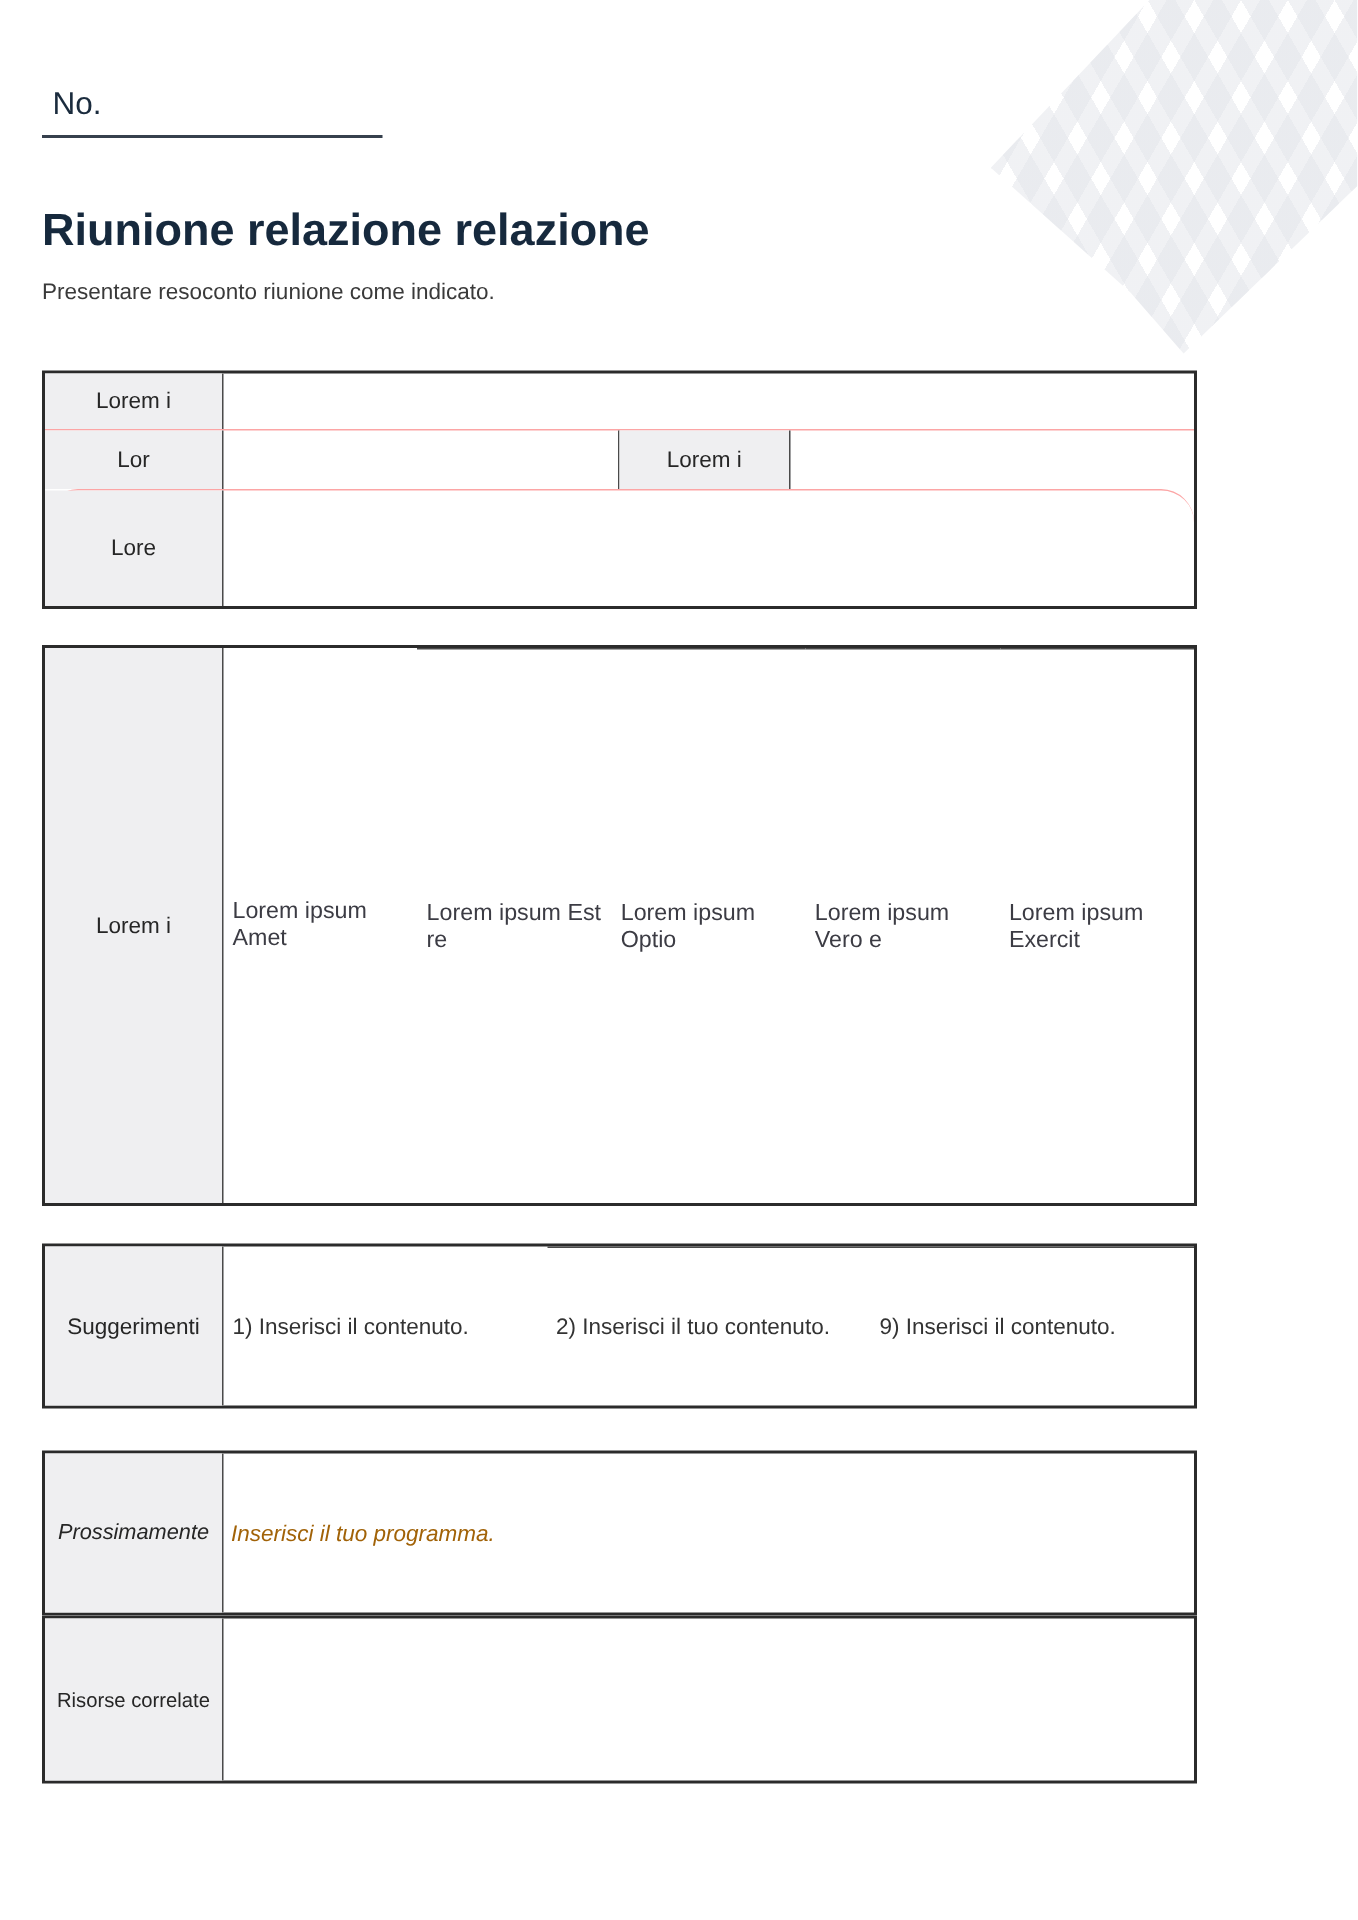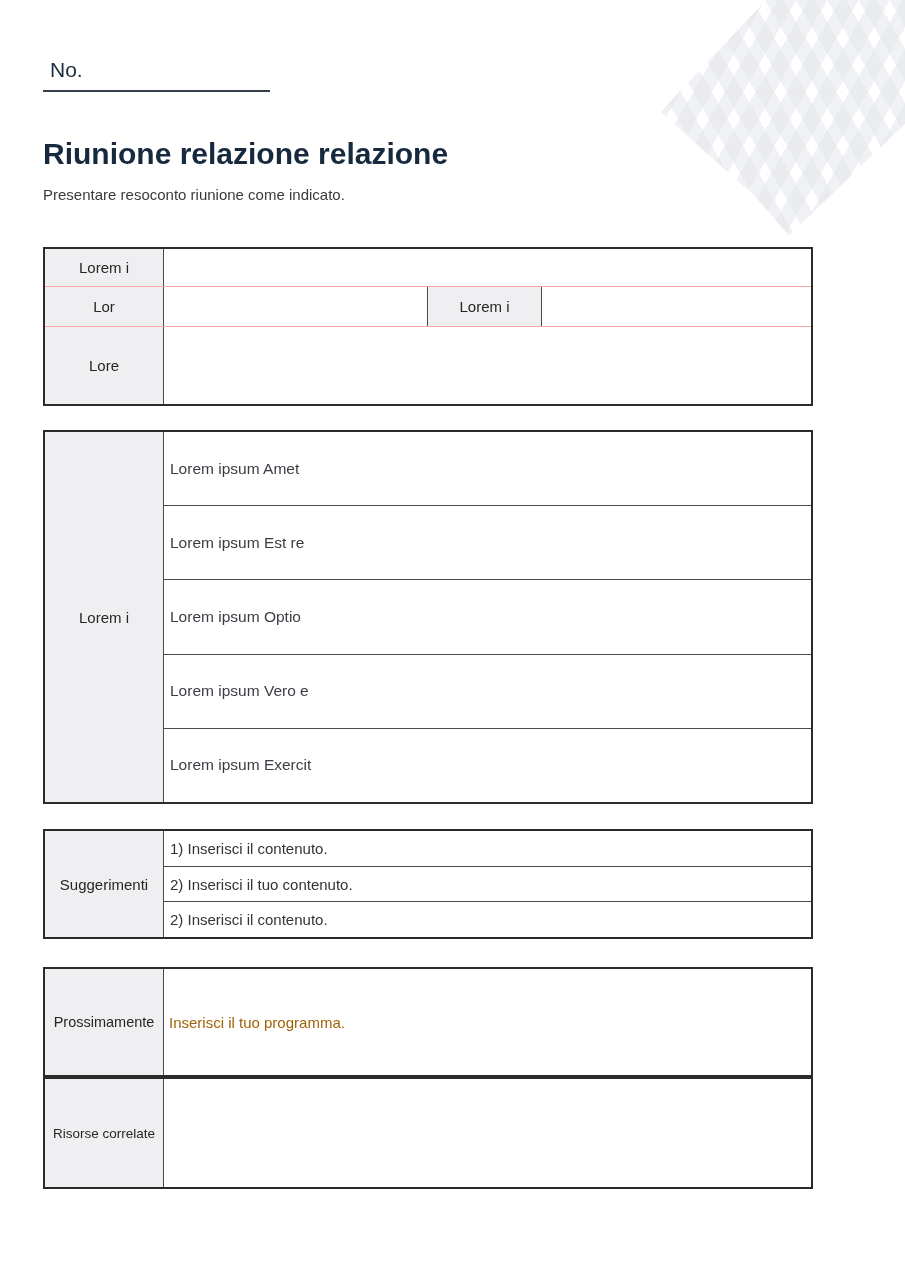--- a/index.html
+++ b/index.html
@@ -16,21 +16,21 @@
   .decor {
     position:absolute;
     top:0; right:0;
     width:252px; height:238px;
     clip-path:polygon(3% 47%, 45% 0%, 100% 0%, 100% 52%, 54% 99%, 40% 82%);
     background-image:
       repeating-linear-gradient(60deg,  rgba(228,230,235,0.55) 0 16px, rgba(255,255,255,0) 16px 27px),
       repeating-linear-gradient(120deg, rgba(228,230,235,0.55) 0 16px, rgba(255,255,255,0) 16px 27px);
   }
 
-  .content { position:relative; padding-left:43px; width:696px; }
+  .content { position:relative; padding-left:28px; width:696px; }
 
   .no-field {
     margin-top:58px;
     width:227px;
     border-bottom:2px solid #36404d;
     padding:0 0 8px 7px;
     font-size:21px;
     color:#1a2b3d;
   }
 
@@ -66,43 +66,43 @@
     font-size:15px;
     color:#262626;
     text-align:center;
   }
   .ccell { flex:1; display:flex; align-items:center; padding-left:5px; }
 
   
   .tbl-info { margin-top:44px; }
   .tbl-info .r1 { height:37px; }
   .tbl-info .r2 { height:40px; }
-  .tbl-info .r3 { height:78px; }
+  .tbl-info .r3 { height:78px;border-radius:22px; }
   .spacer-cell { flex:0 0 264px; border-right:1px solid #4a4a4a; }
   .mid-hcell {
     flex:0 0 114px;
     background:#efeff1;
     border-right:1px solid #4a4a4a;
     display:flex; align-items:center; justify-content:center;
     font-size:15px; color:#262626;
   }
 
   
   .tbl-flex { display:flex; }
-  .ccol { flex:1; display:flex; flex-direction:column; }
+  .ccol { flex:1; display:flex; }
   .ccol .crow { display:flex; align-items:center; padding-left:6px; flex:1; }
   .ccol .crow + .crow { border-top:1px solid #4a4a4a; }
 
   .tbl-topics { margin-top:24px; height:374px; }
   .tbl-topics .crow { font-size:15.5px; color:#3c3c44; }
 
   .tbl-suggestions { margin-top:25px; height:110px; }
   .tbl-suggestions .crow { font-size:15px; color:#333333;text-align:right; }
 
-  .tbl-upcoming { margin-top:28px; }
+  .tbl-upcoming { margin-top:28px;font-style:italic; }
   .tbl-upcoming .trow { height:106px; }
   .tbl-upcoming .ccell { font-size:15px; color:#a16207; }
   .tbl-upcoming .hcell { font-size:14.5px; }
 
   .tbl-resources { }
   .tbl-resources .trow { height:108px; }
   .tbl-resources .hcell { font-size:13.5px; }
 </style>
 </head>
 <body>
@@ -143,21 +143,21 @@
       <div class="crow">Lorem ipsum Vero e</div>
       <div class="crow">Lorem ipsum Exercit</div>
     </div>
   </div>
 
   <div class="tbl tbl-flex tbl-suggestions">
     <div class="hcell">Suggerimenti</div>
     <div class="ccol">
       <div class="crow">1) Inserisci il contenuto.</div>
       <div class="crow">2) Inserisci il tuo contenuto.</div>
-      <div class="crow">2) Inserisci il contenuto.</div>
+      <div class="crow">9) Inserisci il contenuto.</div>
     </div>
   </div>
 
   <div class="tbl tbl-upcoming">
     <div class="trow">
       <div class="hcell">Prossimamente</div>
       <div class="ccell">Inserisci il tuo programma.</div>
     </div>
   </div>
 

